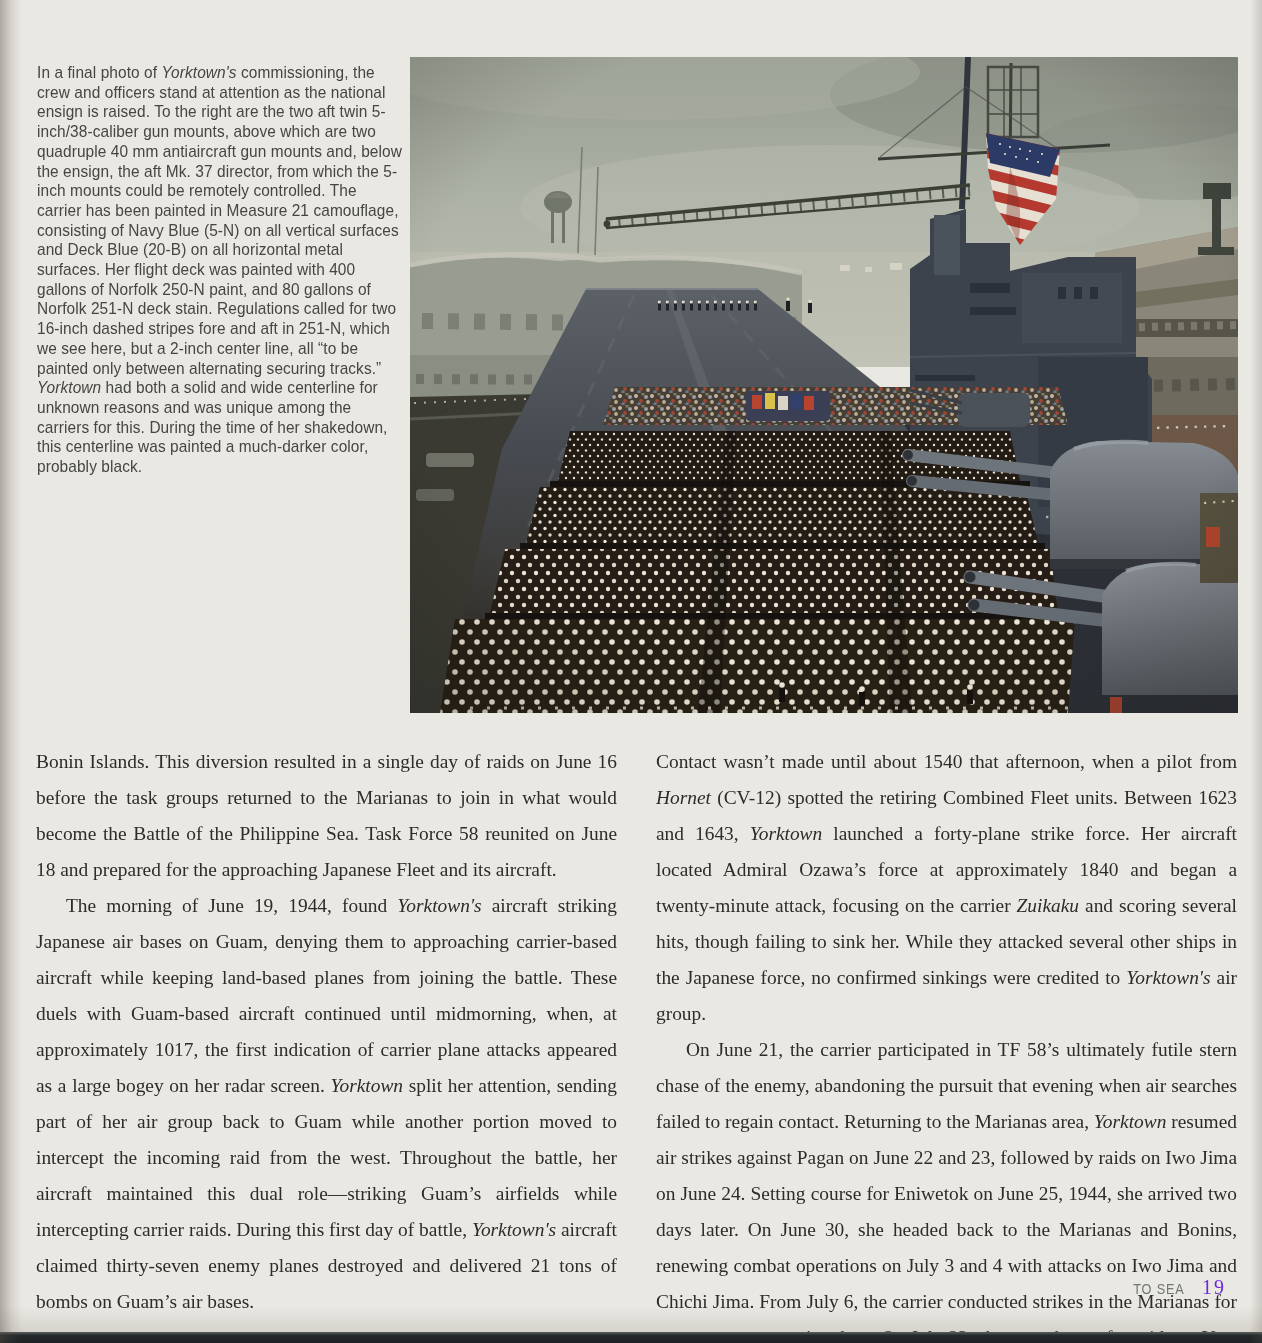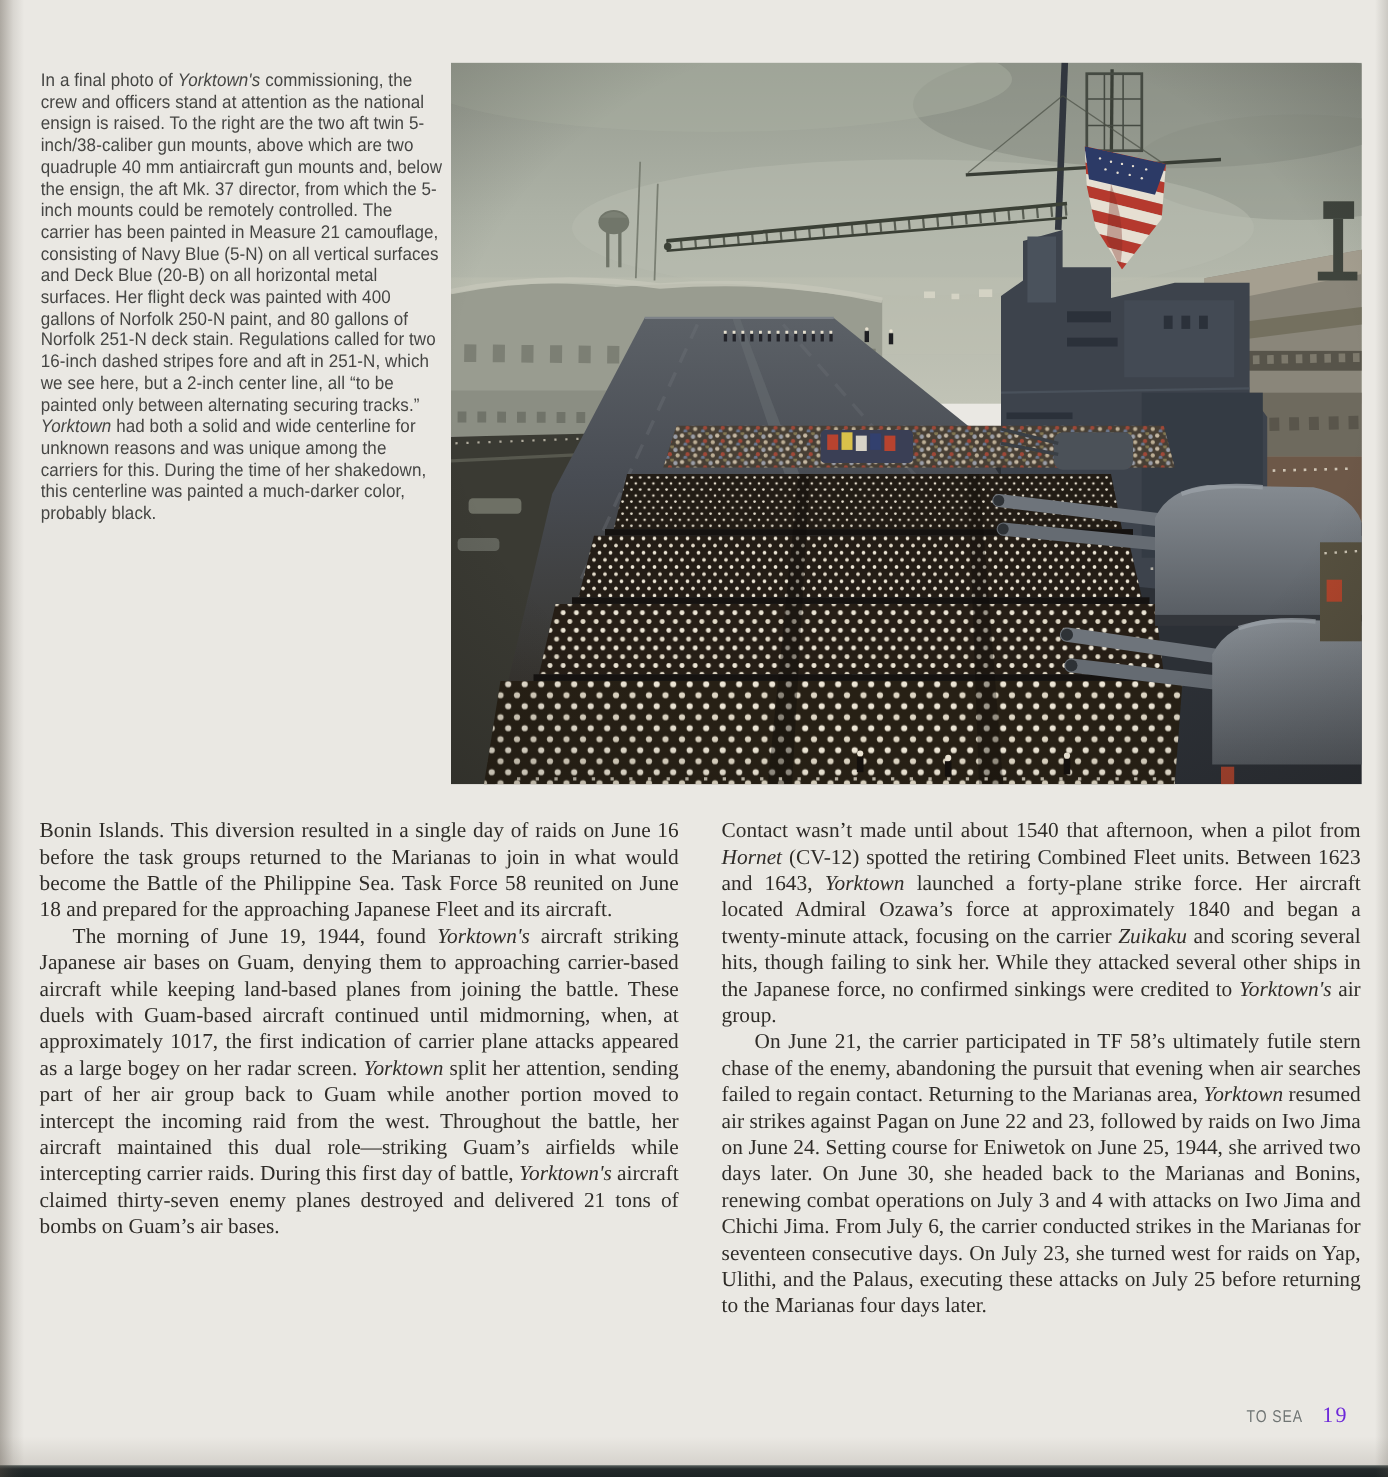--- a/index.html
+++ b/index.html
@@ -26,21 +26,21 @@
     letter-spacing:.1px;
   }
   .caption p{margin:0;}
   
   .photo{position:absolute;left:410px;top:57px;width:828px;height:656px;margin:0;}
   .photo svg{display:block;width:828px;height:656px;}
   
   .col{position:absolute;top:744px;width:581px;color:#2f2c28;}
   .col-left{left:36px;}
   .col-right{left:656px;}
-  p.body{margin:0;font-size:19.4px;line-height:24px;text-align:justify;}
+  p.body{margin:0;font-size:19.4px;line-height:36px;text-align:justify;}
   p.body.indent{text-indent:30px;}
   .it{font-style:italic;}
   
   .runfoot{position:absolute;right:36px;bottom:44px;display:flex;align-items:baseline;gap:17px;}
   .runfoot .sect{
     font-family:"Liberation Sans", sans-serif;font-size:15.5px;color:#70757​5;
     color:#707574;letter-spacing:1px;transform:scaleX(.82);transform-origin:100% 100%;
   }
   .runfoot .pnum{
     font-family:"Liberation Serif", serif;font-size:20px;color:#6d28d9;letter-spacing:2px;

